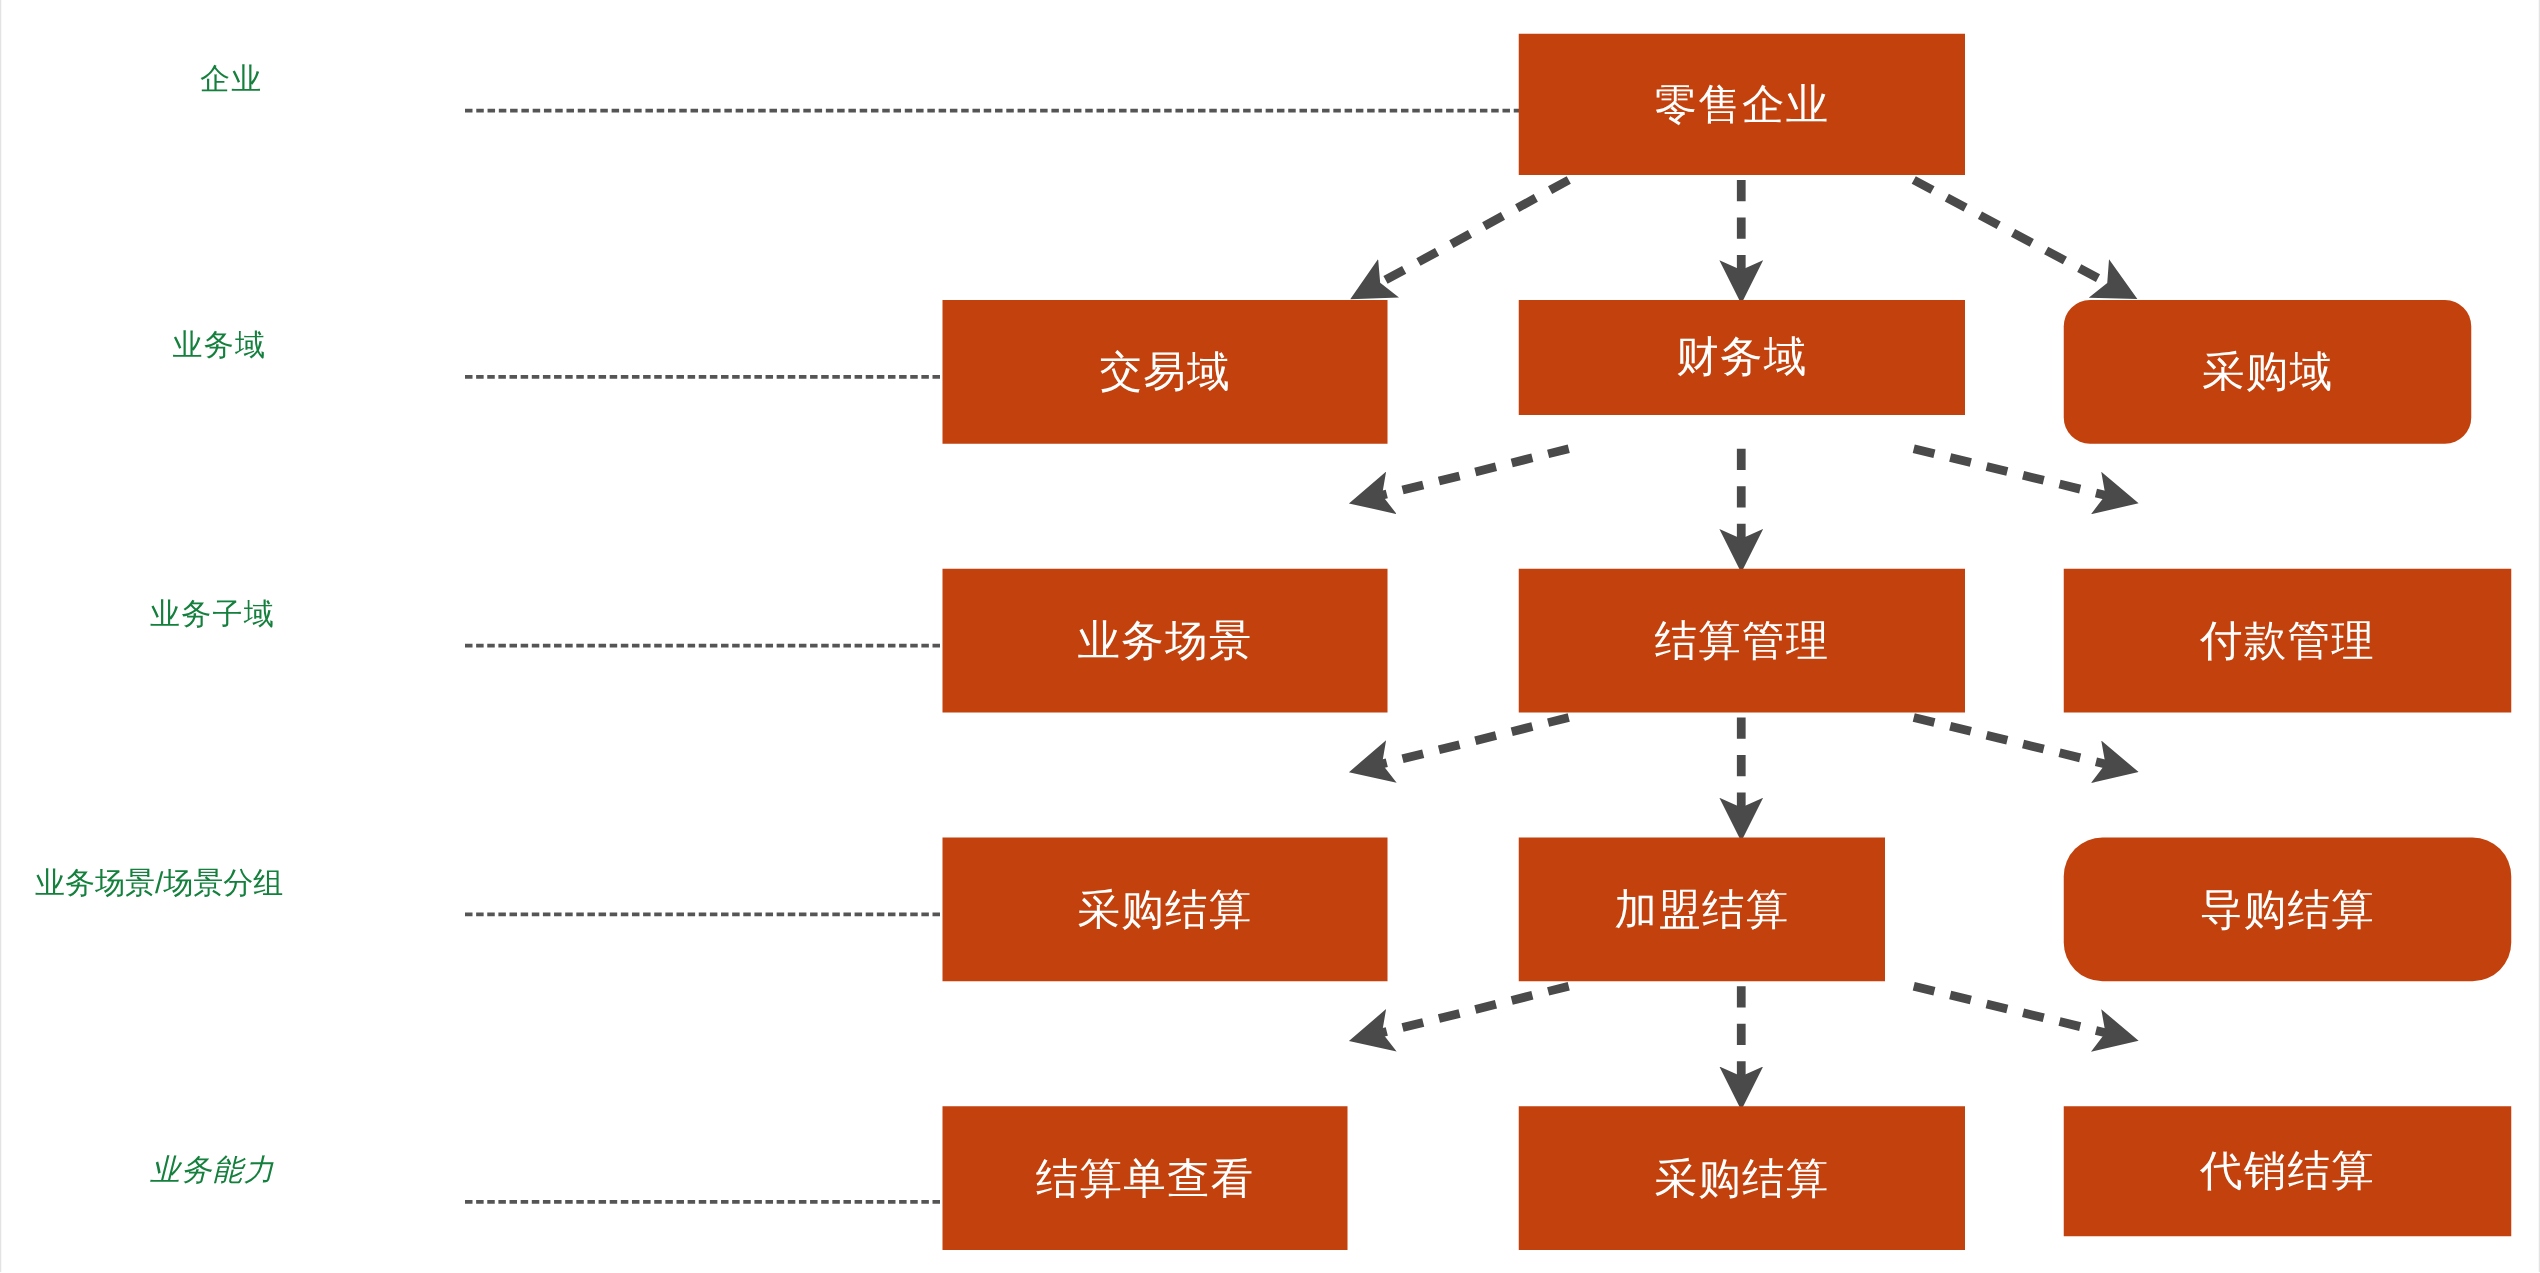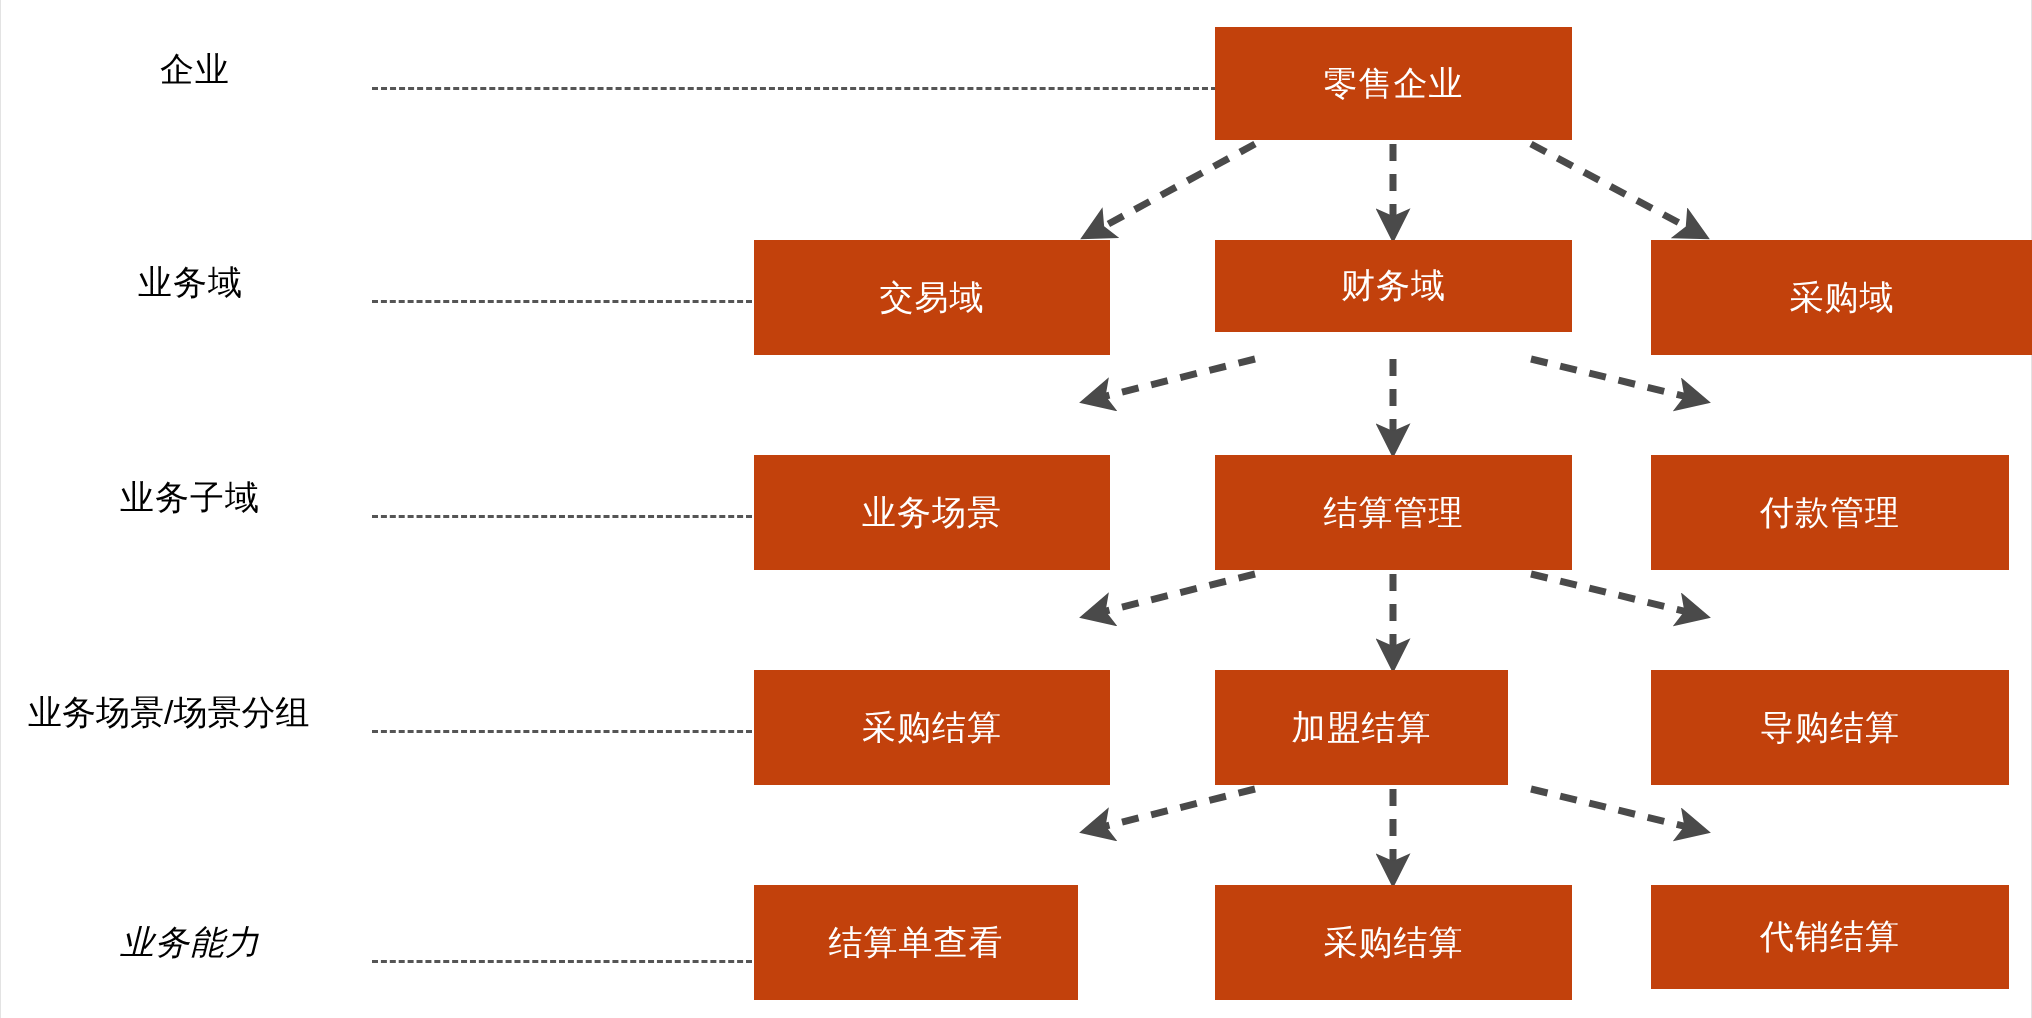--- a/index.html
+++ b/index.html
@@ -21,22 +21,22 @@
     width:1px;
     height:1018px;
     background:#e3e3e3;
   }
   .page-rule.left{left:0;}
   .page-rule.right{right:0;}
 
   
   .row-label{
     position:absolute;
-    color:#000000;
-    font-size:34px;
+    color:#15803d;
+    font-size:24px;
     line-height:1;
     white-space:nowrap;
     letter-spacing:1px;
   }
   .row-label.wide{letter-spacing:0px;}
 
   
   .connector{
     position:absolute;
     height:0;
@@ -111,21 +111,21 @@
   </div>
 
   <div class="row-label" style="left:138px; top:265px;">业务域</div>
   <div class="connector" style="left:372px; top:300px; width:380px;"></div>
   <div class="node" style="left:754px; top:240px; width:356px; height:115px;">
     <span>交易域</span>
   </div>
   <div class="node" style="left:1215px; top:240px; width:357px; height:92px;">
     <span>财务域</span>
   </div>
-  <div class="node" style="left:1651px; top:240px; width:382px; height:115px;">
+  <div class="node" style="left:1651px; top:240px; width:326px; height:115px;border-radius:21px;">
     <span>采购域</span>
   </div>
 
   <div class="row-label" style="left:120px; top:480px;">业务子域</div>
   <div class="connector" style="left:372px; top:515px; width:380px;"></div>
   <div class="node" style="left:754px; top:455px; width:356px; height:115px;">
     <span>业务场景</span>
   </div>
   <div class="node" style="left:1215px; top:455px; width:357px; height:115px;">
     <span>结算管理</span>
@@ -135,21 +135,21 @@
   </div>
 
   <div class="row-label wide" style="left:28px; top:695px;">业务场景/场景分组</div>
   <div class="connector" style="left:372px; top:730px; width:380px;"></div>
   <div class="node" style="left:754px; top:670px; width:356px; height:115px;">
     <span>采购结算</span>
   </div>
   <div class="node" style="left:1215px; top:670px; width:293px; height:115px;">
     <span>加盟结算</span>
   </div>
-  <div class="node" style="left:1651px; top:670px; width:358px; height:115px;">
+  <div class="node" style="left:1651px; top:670px; width:358px; height:115px;border-radius:31px;">
     <span>导购结算</span>
   </div>
 
   <div class="row-label" style="left:120px; top:925px;font-style:italic;">业务能力</div>
   <div class="connector" style="left:372px; top:960px; width:380px;"></div>
   <div class="node" style="left:754px; top:885px; width:324px; height:115px;">
     <span>结算单查看</span>
   </div>
   <div class="node" style="left:1215px; top:885px; width:357px; height:115px;">
     <span>采购结算</span>

